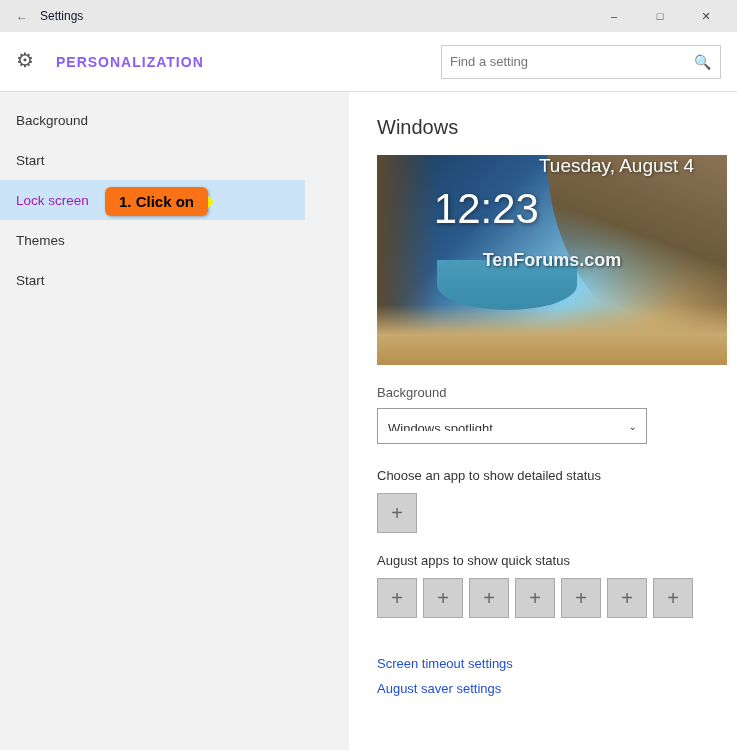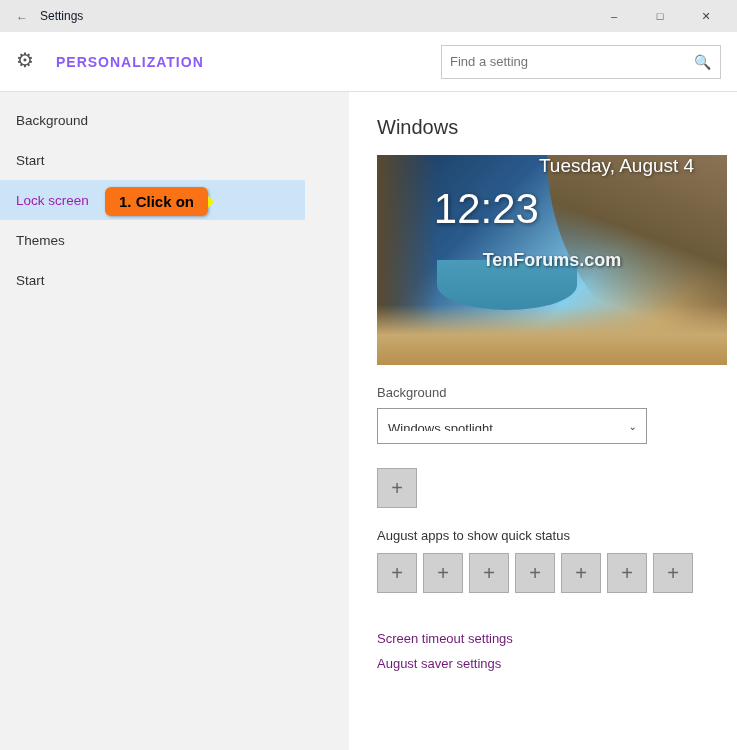--- a/index.html
+++ b/index.html
@@ -277,21 +277,21 @@
       align-items: center;
       justify-content: center;
       font-size: 20px;
       color: #666;
       cursor: pointer;
     }
 
     
     .settings-link {
       font-size: 13px;
-      color: #701a75;
+      color: #1d4ed8;
       text-decoration: none;
       display: block;
       margin-bottom: 10px;
       cursor: pointer;
     }
 
     
     .callout {
       display: inline-block;
       background: #f97316;
@@ -394,20 +394,21 @@
           <select class="dropdown">
             <option>Windows spotlight</option>
             <option>Picture</option>
             <option>Slideshow</option>
           </select>
           <span class="dropdown-arrow">⌄</span>
         </div>
       </div>
 
       
+      <div class="status-label">Choose an app to show detailed status</div>
       <div class="app-buttons-row">
         <div class="app-btn">+</div>
       </div>
 
       
       <div class="status-label">August apps to show quick status</div>
       <div class="app-buttons-row">
         <div class="app-btn">+</div>
         <div class="app-btn">+</div>
         <div class="app-btn">+</div>

